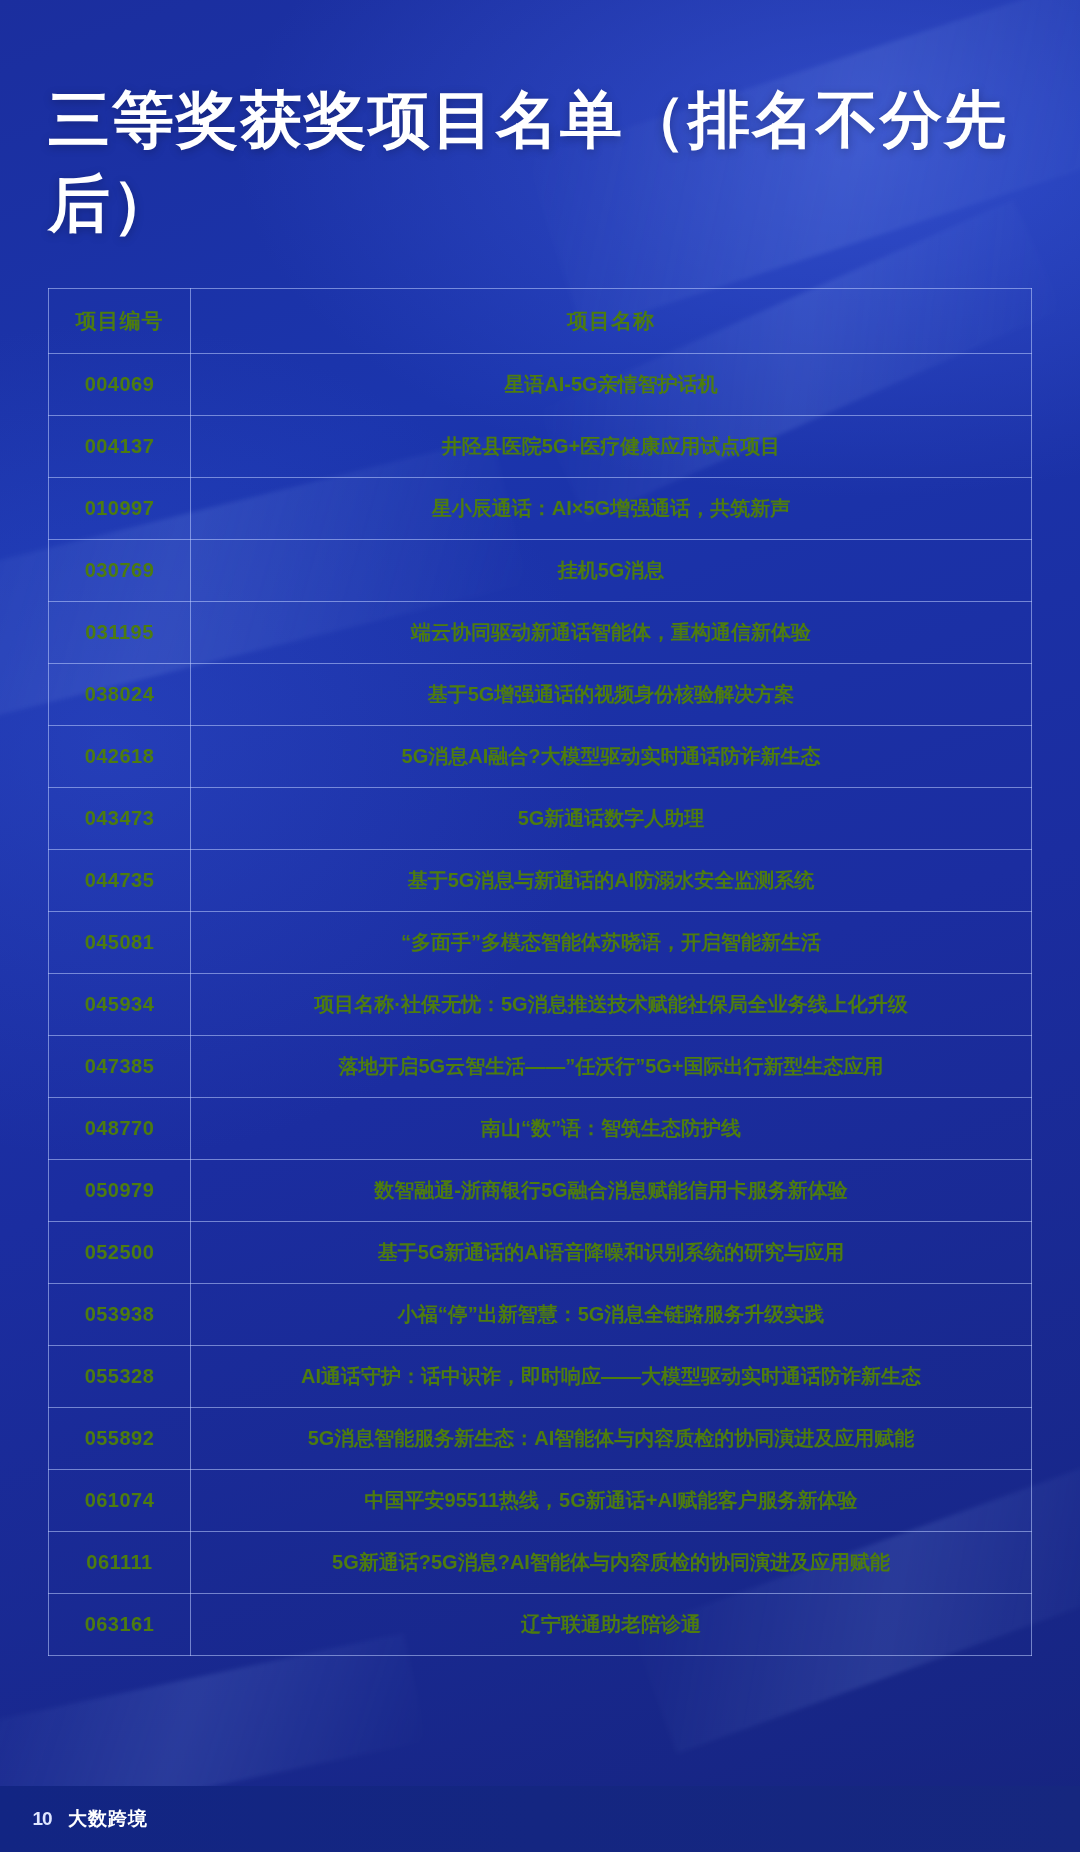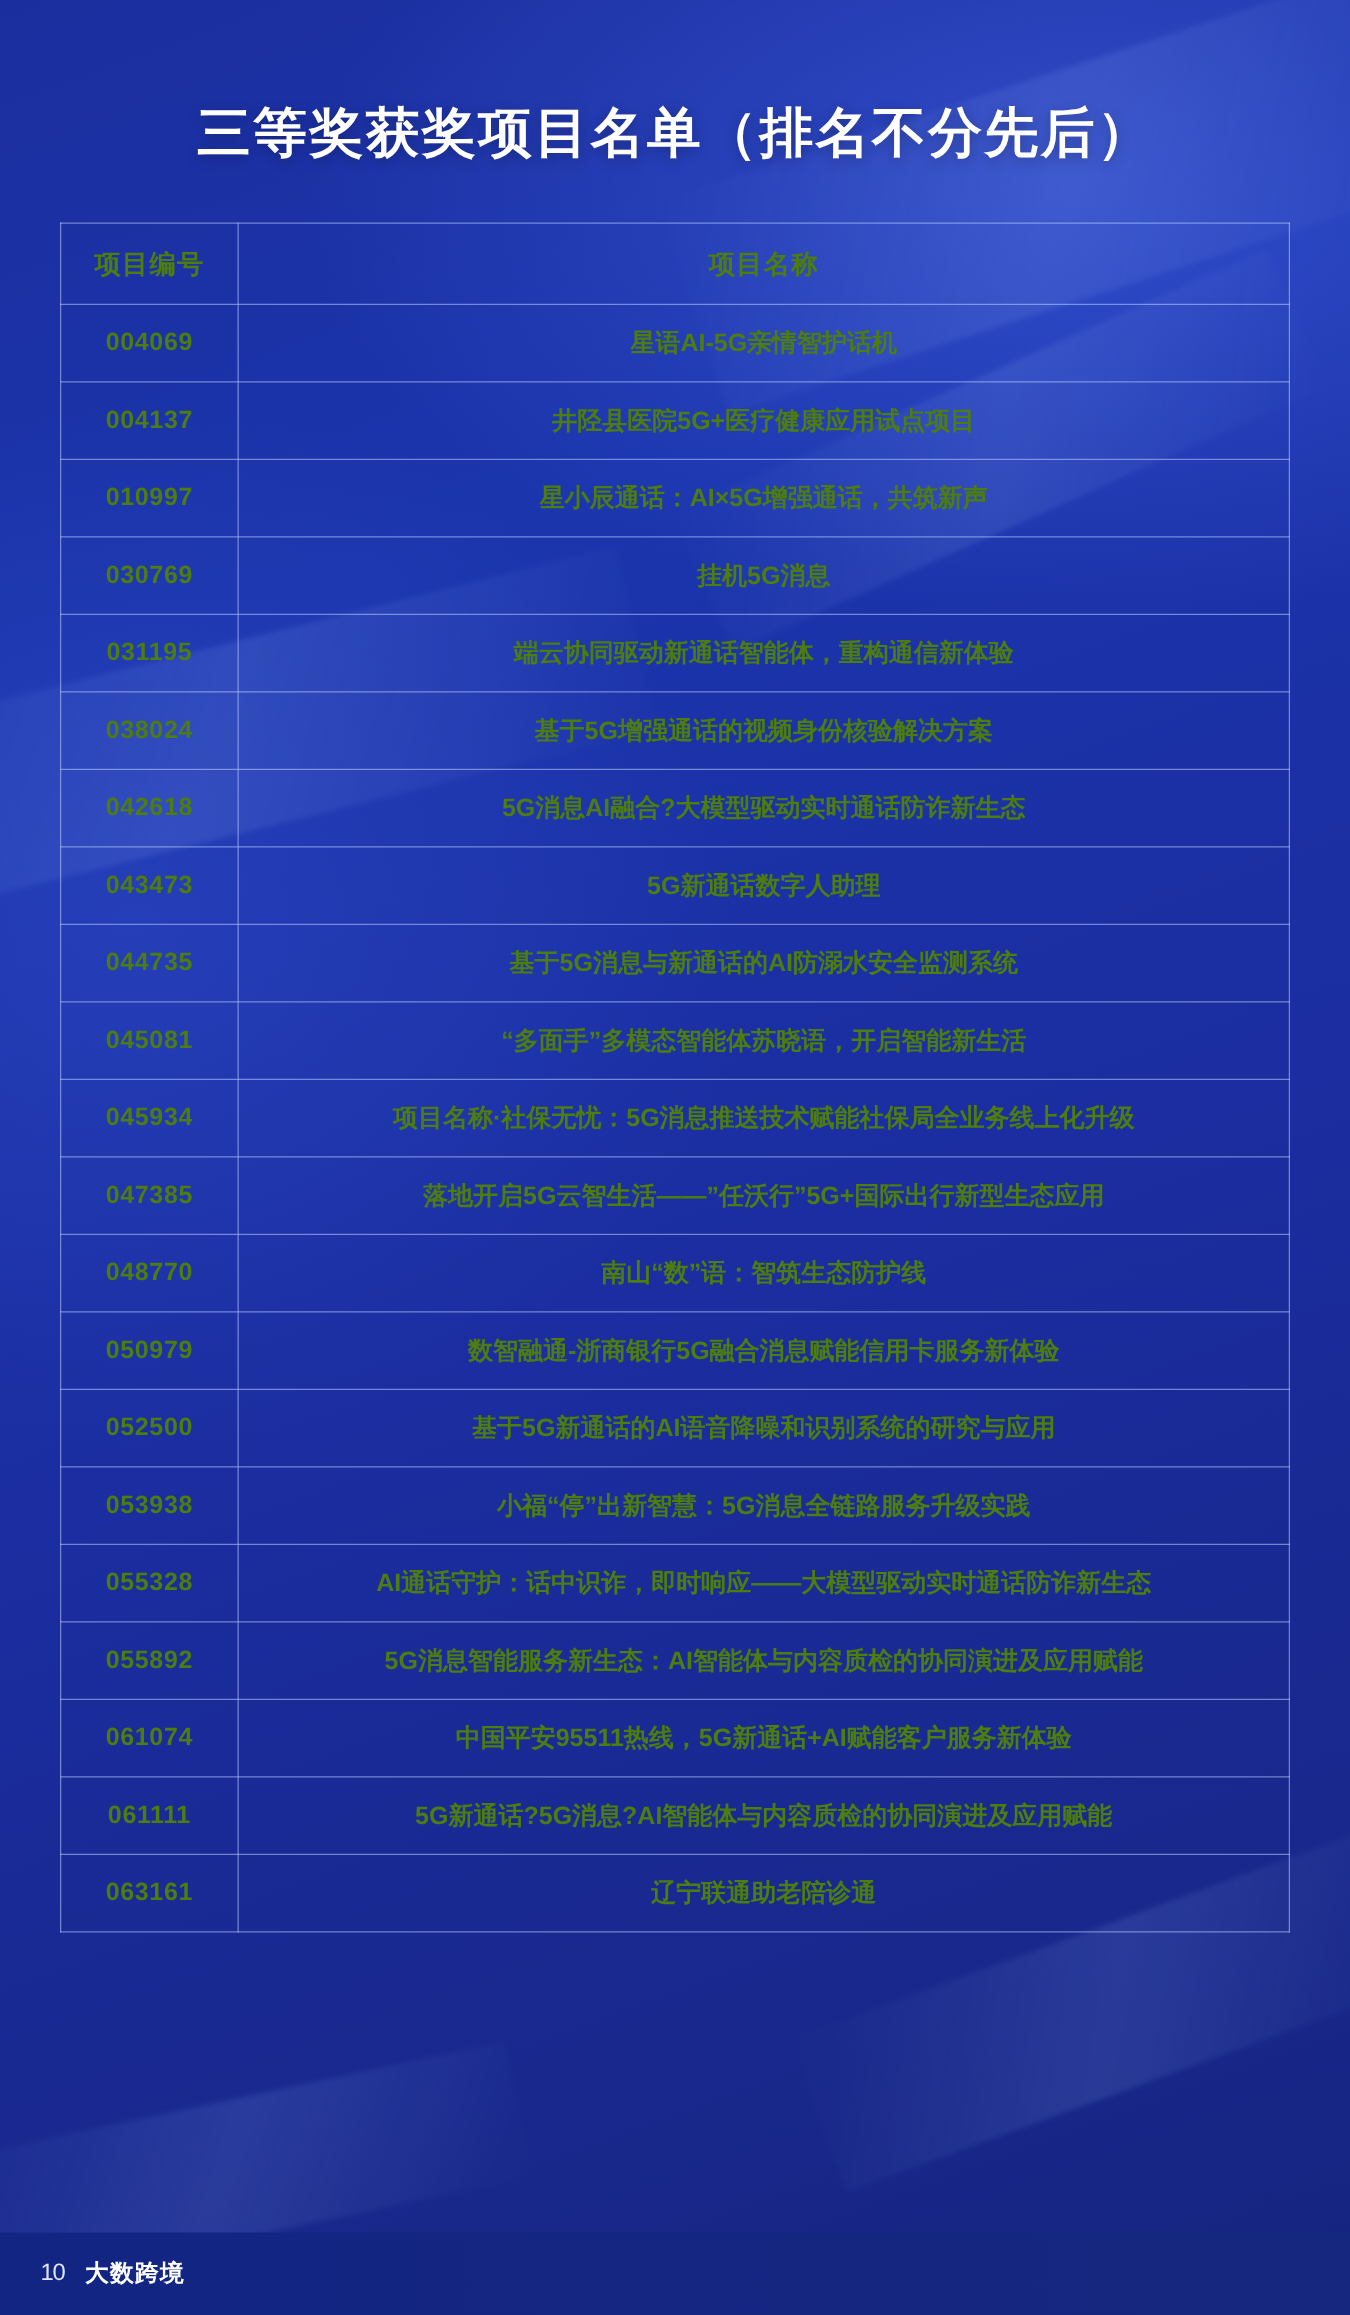--- a/index.html
+++ b/index.html
@@ -31,22 +31,21 @@
   .s5 { width: 480px; height: 110px; bottom: 60px; left: -60px; transform: rotate(-12deg); }
 
   .page {
     position: relative;
     z-index: 2;
     padding: 0 48px;
     box-sizing: border-box;
   }
 
   .title {
-    text-align: center;
-    font-size: 43px;
+    font-size: 62px;
     font-weight: bold;
     letter-spacing: 2px;
     padding-top: 78px;
     padding-bottom: 42px;
     text-shadow: 0 2px 10px rgba(0,0,0,0.25);
   }
 
   table.award-table {
     width: 100%;
     border-collapse: collapse;
@@ -90,21 +89,21 @@
     z-index: 3;
   }
   .footer .logo-mark {
     width: 40px;
     height: 34px;
     border-radius: 4px;
     display: flex;
     align-items: center;
     justify-content: center;
     font-size: 19px;
-    font-weight: normal;
+    font-weight: bold;
     color: #dfe6ff;
     letter-spacing: -1px;
   }
   .footer .logo-text {
     font-size: 19px;
     font-weight: bold;
     color: #ffffff;
     margin-left: 6px;
     letter-spacing: 1px;
   }

